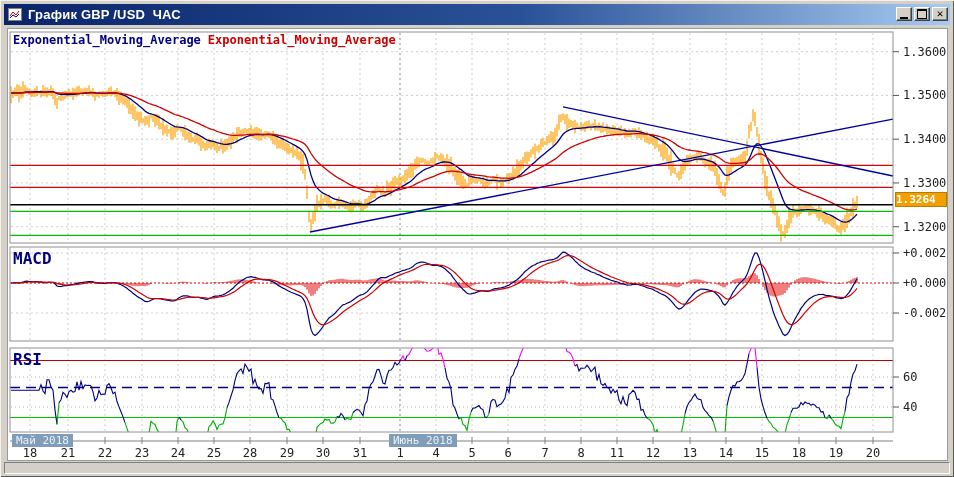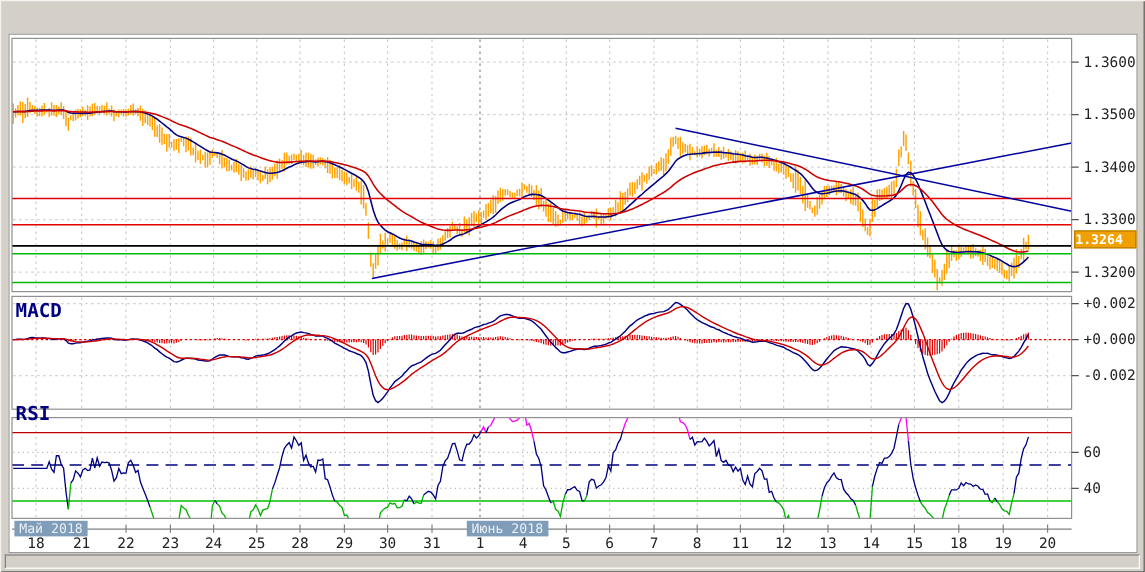--- a/index.html
+++ b/index.html
@@ -22,36 +22,57 @@
                font-family:"DejaVu Sans Mono",monospace;}
   .client{position:absolute;left:7px;top:28px;width:939px;height:431px;
           background:#fff;border:1px solid #9a9a9a;z-index:1;}
   #chart{position:absolute;left:0;top:0;z-index:2;pointer-events:none;}
   .mono{font-family:"DejaVu Sans Mono","Liberation Mono",monospace;}
   .legend{position:absolute;left:13px;top:33px;z-index:3;font-size:12px;font-weight:bold;}
   .legend .fast{color:#000080;margin-right:7px;}
   .legend .slow{color:#CC0000;}
   .plabel{position:absolute;left:13px;z-index:3;font-size:16px;font-weight:bold;color:#000080;}
   .plabel.macd{top:249px;}
-  .plabel.rsi{top:335px;}
+  .plabel.rsi{top:350px;}
   .price-badge{position:absolute;left:895px;top:192px;width:50px;height:13px;z-index:3;
                background:#F0A000;border:1px solid #B97C00;color:#fff;font-size:11px;
                font-weight:bold;line-height:13px;}
   .month-badge{position:absolute;top:434px;height:13px;z-index:3;background:#7f9db9;
                color:#EAF0F6;font-size:11px;line-height:13px;padding:0 4px;}
   .month-badge.may{left:12px;}
   .month-badge.jun{left:389px;}
   .statusbar{position:absolute;left:4px;right:4px;bottom:3px;height:10px;background:#D4D0C8;
              border:1px solid;border-color:#808080 #ffffff #ffffff #808080;z-index:1;}
   .ax{font-family:"DejaVu Sans Mono","Liberation Mono",monospace;font-size:12px;fill:#222;}
 </style>
 </head>
 <body>
 
 <div class="window">
+  <div class="titlebar">
+    <span class="ticon">
+      <svg width="14" height="13" aria-hidden="true">
+        <rect x="0.5" y="0.5" width="13" height="12" fill="#fff" stroke="#808080"></rect>
+        <polyline points="2,8 5,4 8,7 11,3" stroke="#cc0000" stroke-width="1" fill="none"></polyline>
+        <polyline points="2,10 5,7 8,9 11,6" stroke="#000080" stroke-width="1" fill="none"></polyline>
+      </svg>
+    </span>
+    <span class="ttext">График GBP /USD  ЧАС</span>
+    <span class="tbtns">
+      <button class="wbtn" title="minimize">
+          <span class="glyph-min"></span>
+        </button>
+      <button class="wbtn" title="maximize">
+          <span class="glyph-max"></span>
+        </button>
+      <button class="wbtn" title="close">
+          <span class="glyph-close">✕</span>
+        </button>
+    </span>
+  </div>
 
   <div class="client"></div>
 
   <svg id="chart" width="954" height="477">
       <defs>
         <clipPath id="cm">
           <rect x="10" y="32" width="883" height="211"></rect>
         </clipPath>
         <clipPath id="cq">
           <rect x="10" y="247" width="883" height="94"></rect>
@@ -1024,20 +1045,23 @@
       <line x1="762" y1="437" x2="762" y2="444" stroke="#808080" stroke-width="1"></line>
       <text class="ax" x="762" y="457" text-anchor="middle">15</text>
       <line x1="799" y1="437" x2="799" y2="444" stroke="#808080" stroke-width="1"></line>
       <text class="ax" x="799" y="457" text-anchor="middle">18</text>
       <line x1="836" y1="437" x2="836" y2="444" stroke="#808080" stroke-width="1"></line>
       <text class="ax" x="836" y="457" text-anchor="middle">19</text>
       <line x1="873" y1="437" x2="873" y2="444" stroke="#808080" stroke-width="1"></line>
       <text class="ax" x="873" y="457" text-anchor="middle">20</text>
     </svg>
 
+  <div class="legend mono">
+    <span class="fast">Exponential_Moving_Average</span><span class="slow">Exponential_Moving_Average</span>
+  </div>
   <div class="plabel macd mono">MACD</div>
   <div class="plabel rsi mono">RSI</div>
   <div class="price-badge mono">1.3264</div>
   <div class="month-badge may mono">Май 2018</div>
   <div class="month-badge jun mono">Июнь 2018</div>
 
   <div class="statusbar"></div>
 </div>
 
 </body></html>

